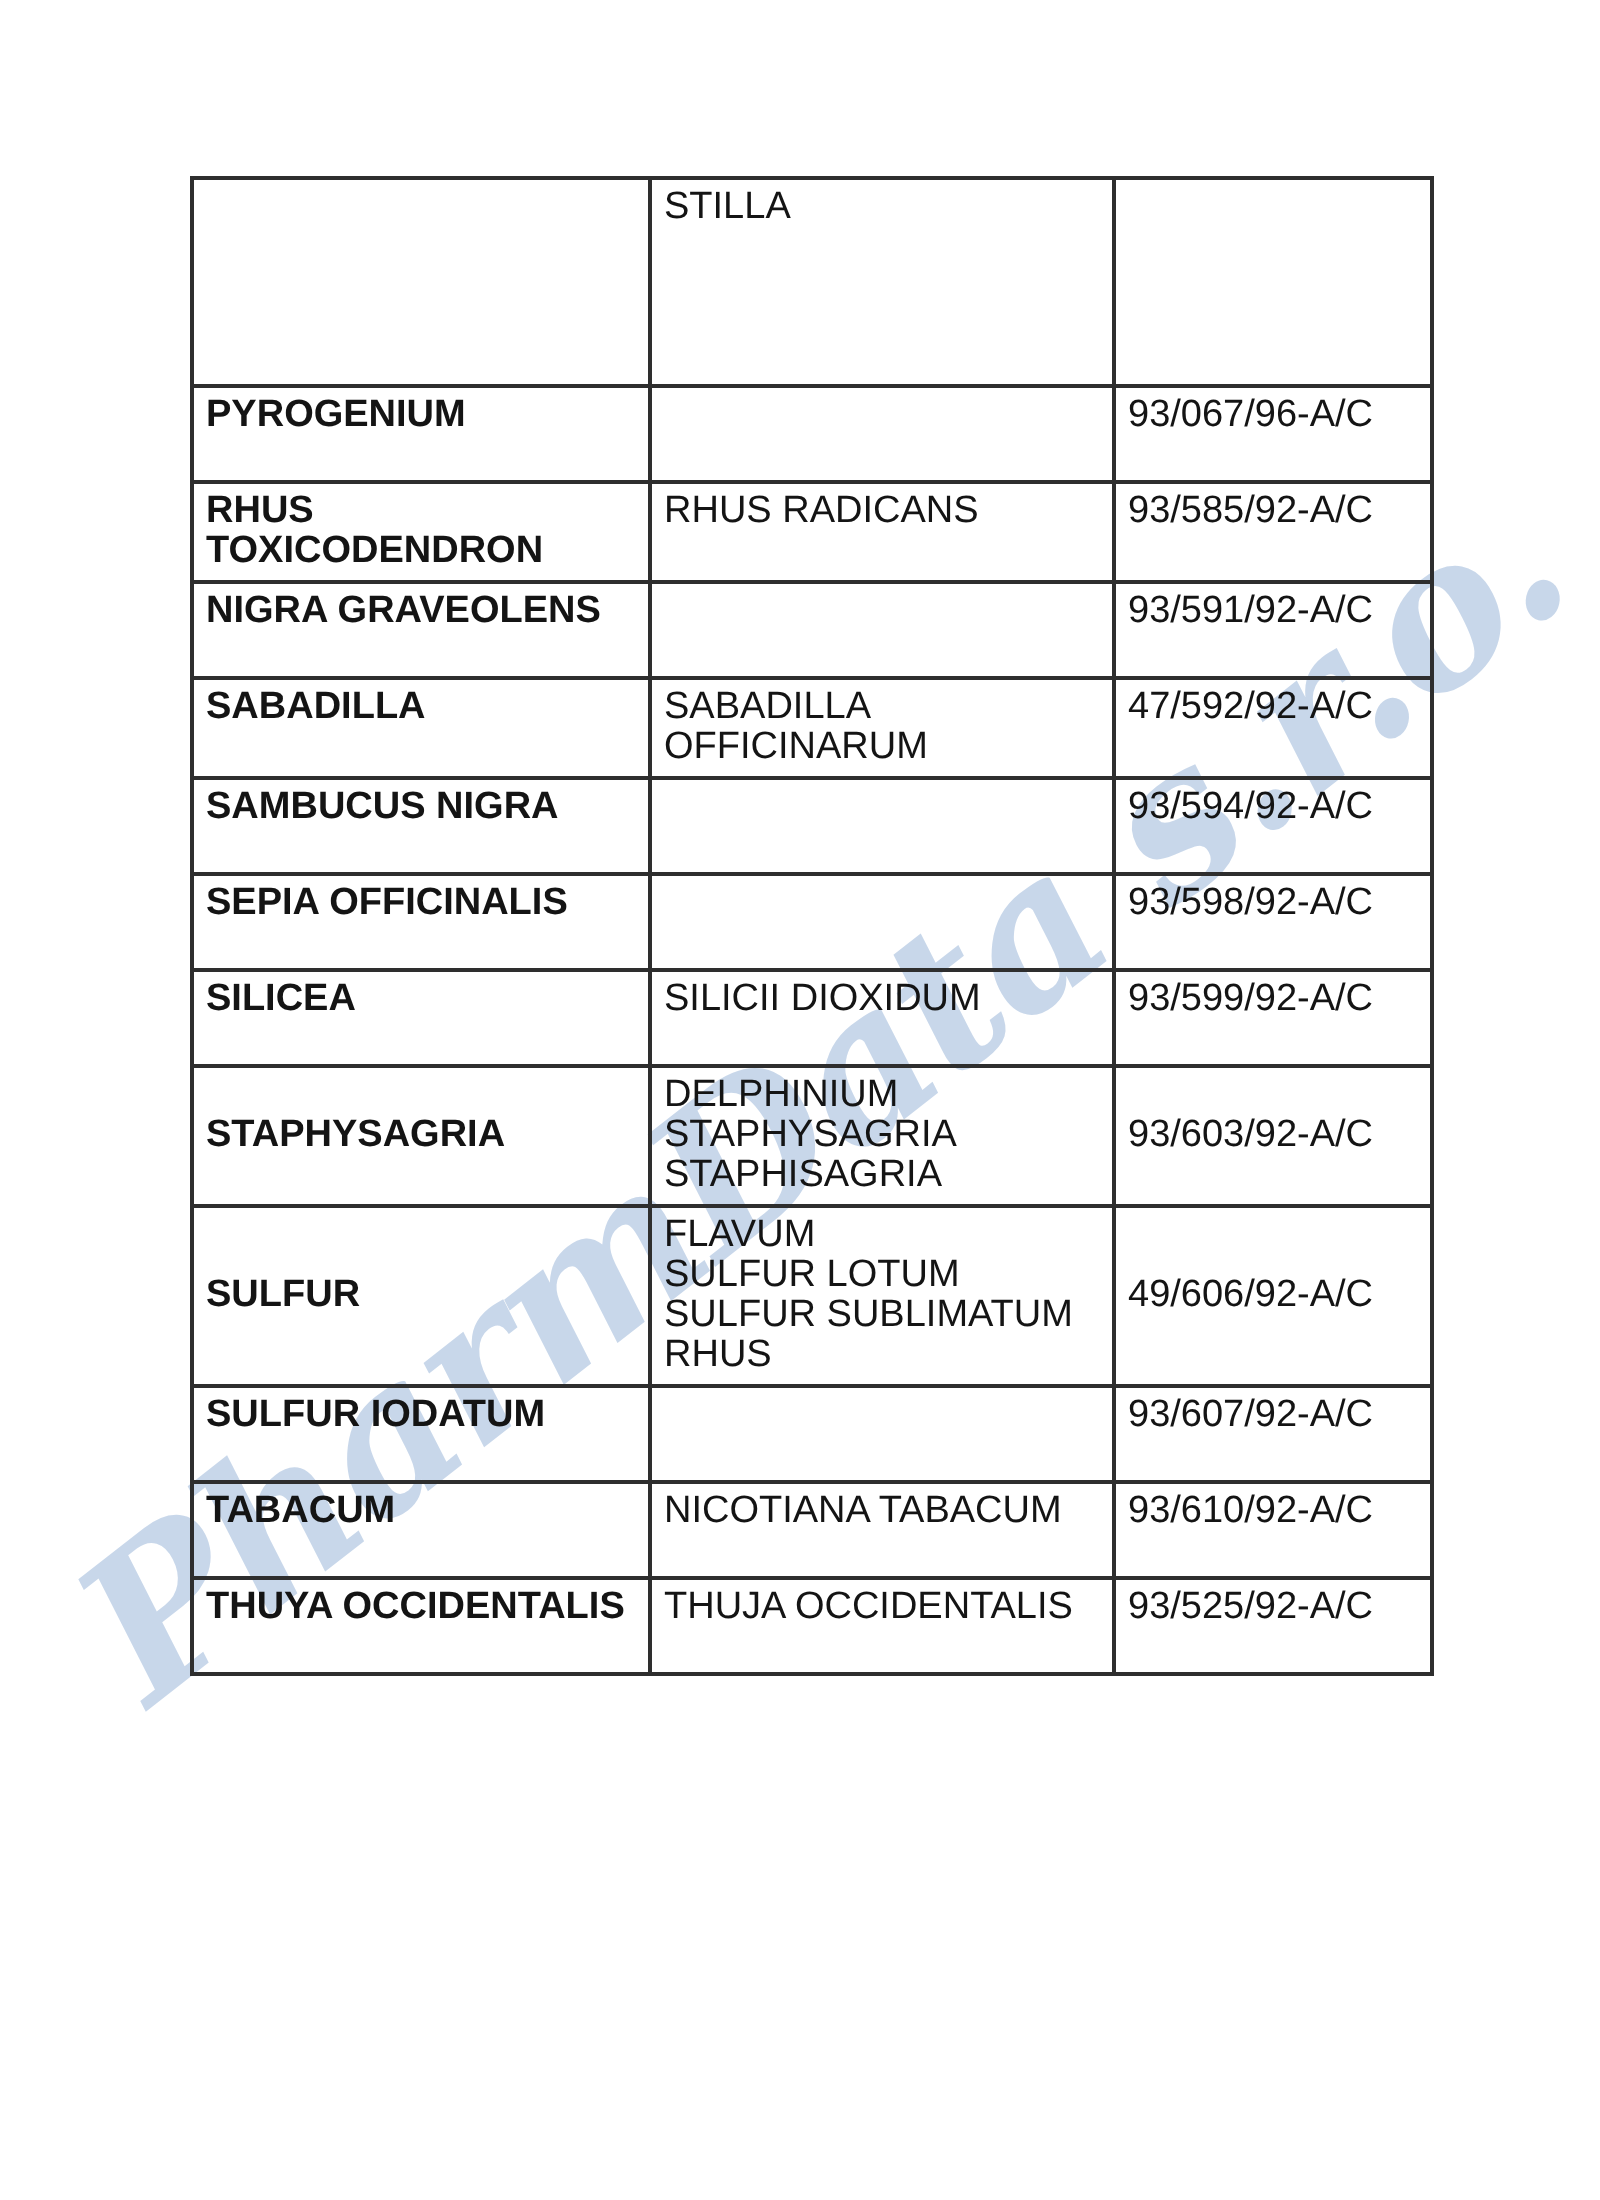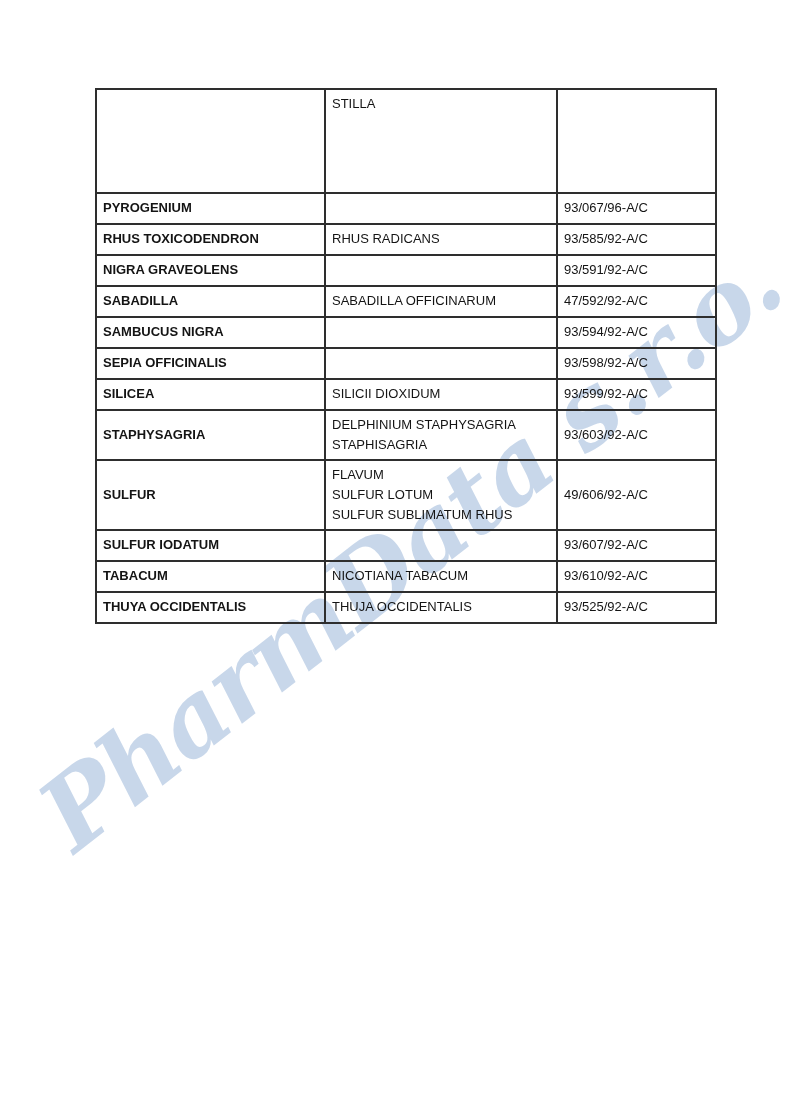--- a/index.html
+++ b/index.html
@@ -43,27 +43,27 @@
     top: 88px;
     width: 620px;
     border-collapse: collapse;
     table-layout: fixed;
     z-index: 1;
     background: transparent;
   }
   .doc-table td {
     border: 2px solid #2e2e2e;
     padding: 4px 6px;
-    font-size: 13px;
+    font-size: 19px;
     line-height: 20px;
     color: #141414;
     vertical-align: top;
     overflow: hidden;
   }
-  .doc-table tr { height: 31px; }
+  .doc-table tr { height: 48px; }
   .doc-table tr.row-continuation { height: 104px; }
   .col-name { font-weight: bold; }
   .v-middle { vertical-align: middle !important; margin-left: 42px; }
 </style>
 </head>
 <body>
 
 <div class="page">
 
   <div class="watermark">PharmData s.r.o.</div>

